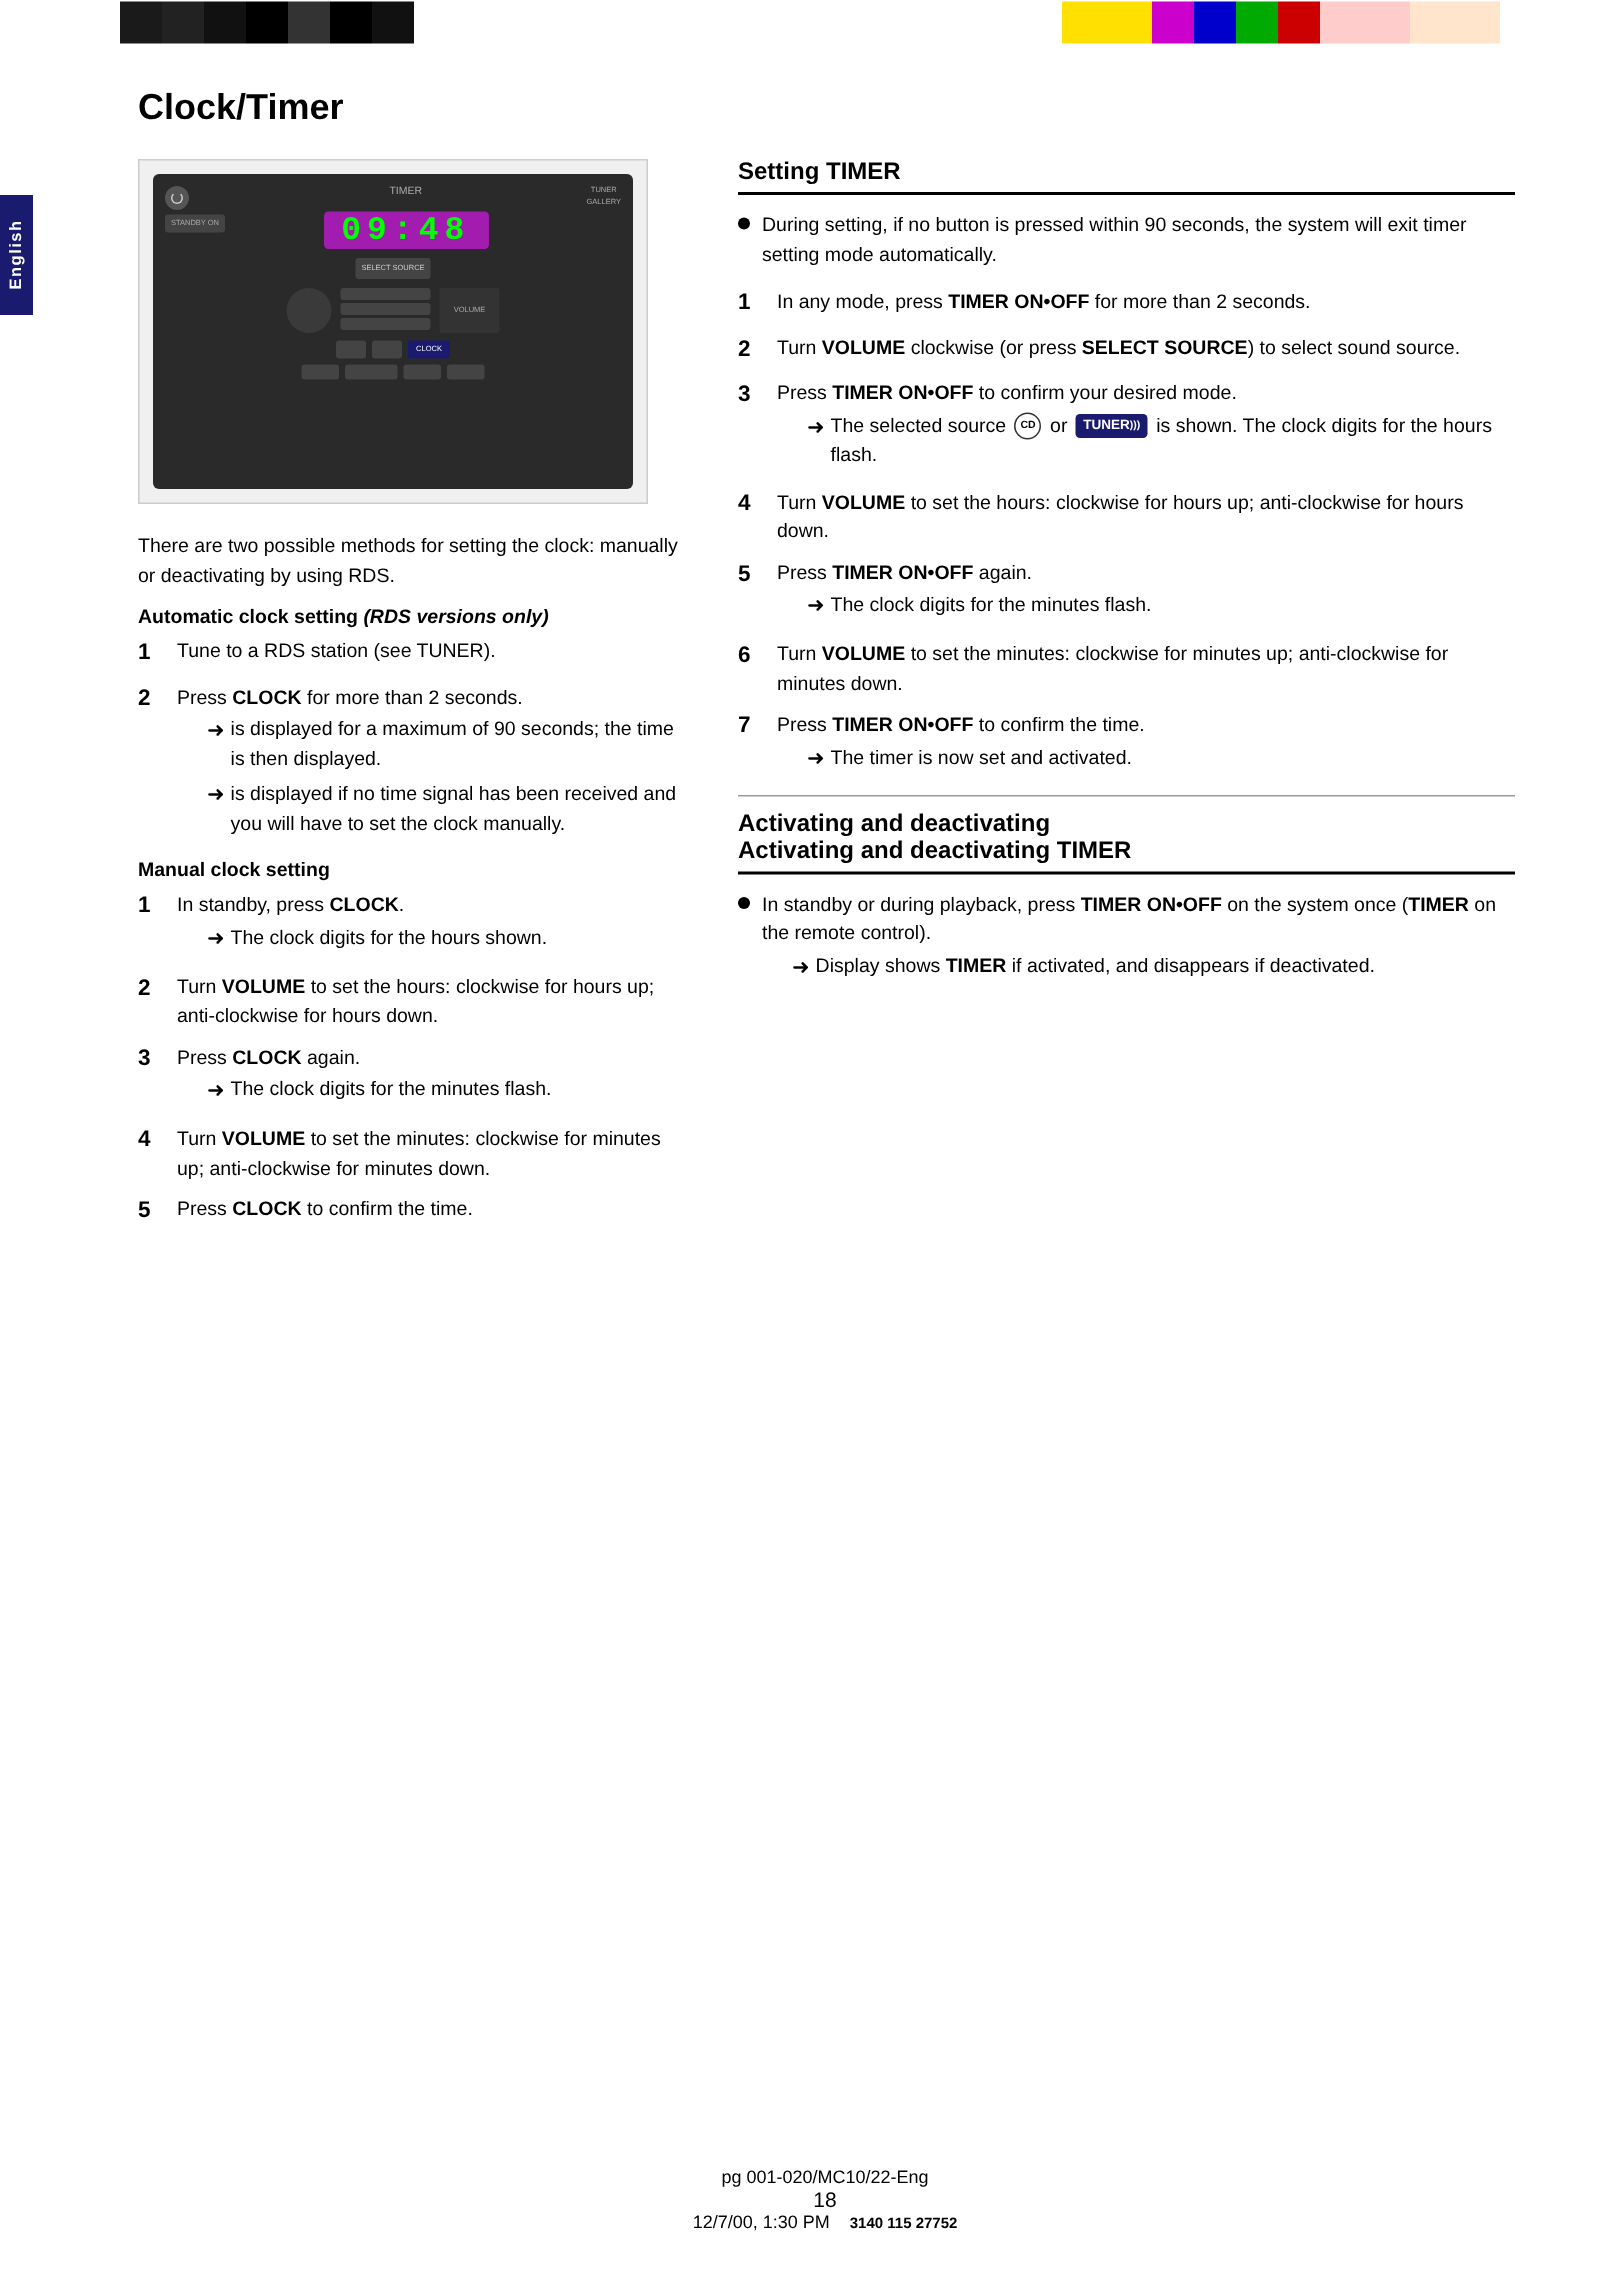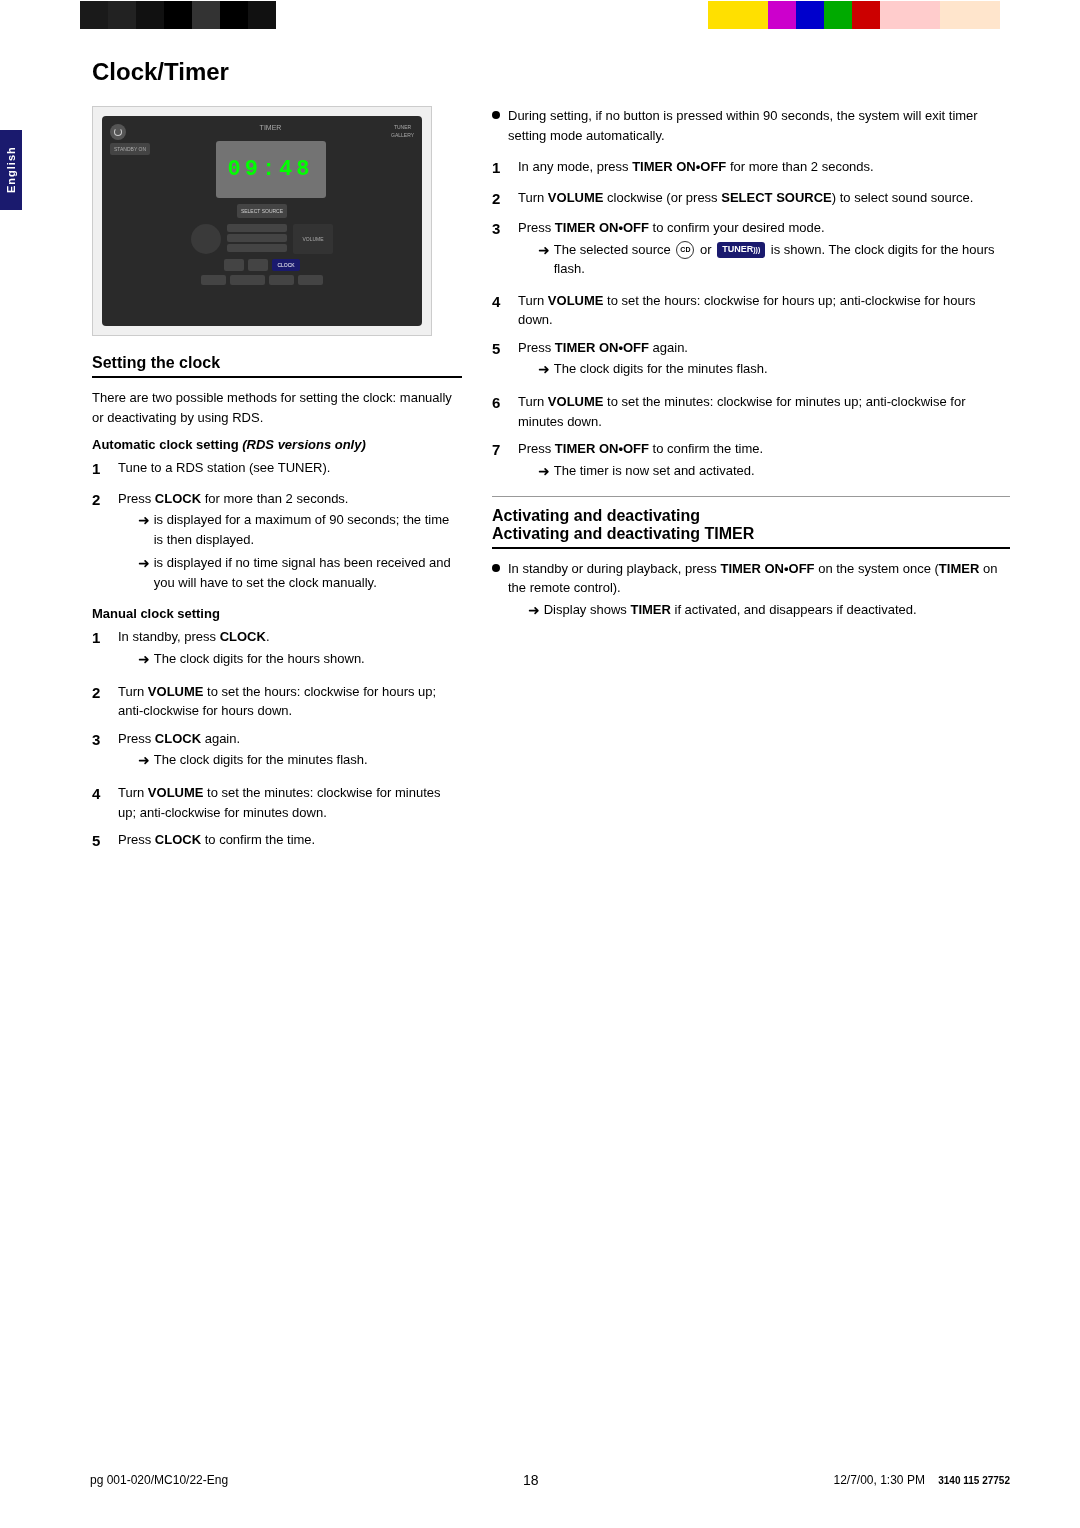--- a/index.html
+++ b/index.html
@@ -107,26 +107,26 @@
       height: 210px;
       background: #2a2a2a;
       border-radius: 4px;
       position: relative;
       display: flex;
       flex-direction: column;
       align-items: center;
       padding: 8px;
     }
     .device-display {
-      background: #737373;
+      background: #a21caf;
       color: #00ff00;
       font-size: 22px;
       font-weight: bold;
       font-family: 'Courier New', monospace;
-      padding: 16px 12px;
+      padding: 0 12px;
       border-radius: 3px;
       margin-top: 10px;
       letter-spacing: 4px;
     }
 
     
     .section-header {
       font-size: 16px;
       font-weight: bold;
       border-bottom: 2px solid #000;
@@ -234,20 +234,21 @@
     .page-footer {
       position: absolute;
       bottom: 40px;
       left: 0;
       right: 0;
       display: flex;
       justify-content: space-between;
       align-items: center;
       padding: 0 70px 0 90px;
       font-size: 12px;
+      flex-direction: column;
     }
 
     
     hr.section-divider {
       border: none;
       border-top: 1px solid #999;
       margin: 10px 0;
     }
 
     
@@ -350,21 +351,20 @@
           </div>
           <div style="display:flex;gap:4px;margin-top:4px;">
             <div style="background:#444;border-radius:2px;width:25px;height:10px;"></div>
             <div style="background:#444;border-radius:2px;width:35px;height:10px;"></div>
             <div style="background:#444;border-radius:2px;width:25px;height:10px;"></div>
             <div style="background:#444;border-radius:2px;width:25px;height:10px;"></div>
           </div>
         </div>
       </div>
 
-      <div class="section-header">Setting the clock</div>
 
       <p class="intro-text">There are two possible methods for setting the clock: manually or deactivating by using RDS.</p>
 
       <p class="subsection-header">
         <span class="bold">Automatic clock setting <span class="italic">(RDS versions only)</span></span>
       </p>
 
       <ol class="numbered-list">
         <li>
           <span class="num">1</span>
@@ -422,20 +422,21 @@
         <li>
           <span class="num">5</span>
           <span class="step-content">Press <span class="bold">CLOCK</span> to confirm the time.</span>
         </li>
       </ol>
 
     </div>
 
     <div class="right-col">
 
+      <div class="section-header">Setting TIMER</div>
 
       <ul class="bullet-list">
         <li>
           <span class="bullet"></span>
           <span>During setting, if no button is pressed within 90 seconds, the system will exit timer setting mode automatically.</span>
         </li>
       </ul>
 
       <ol class="numbered-list">
         <li>

